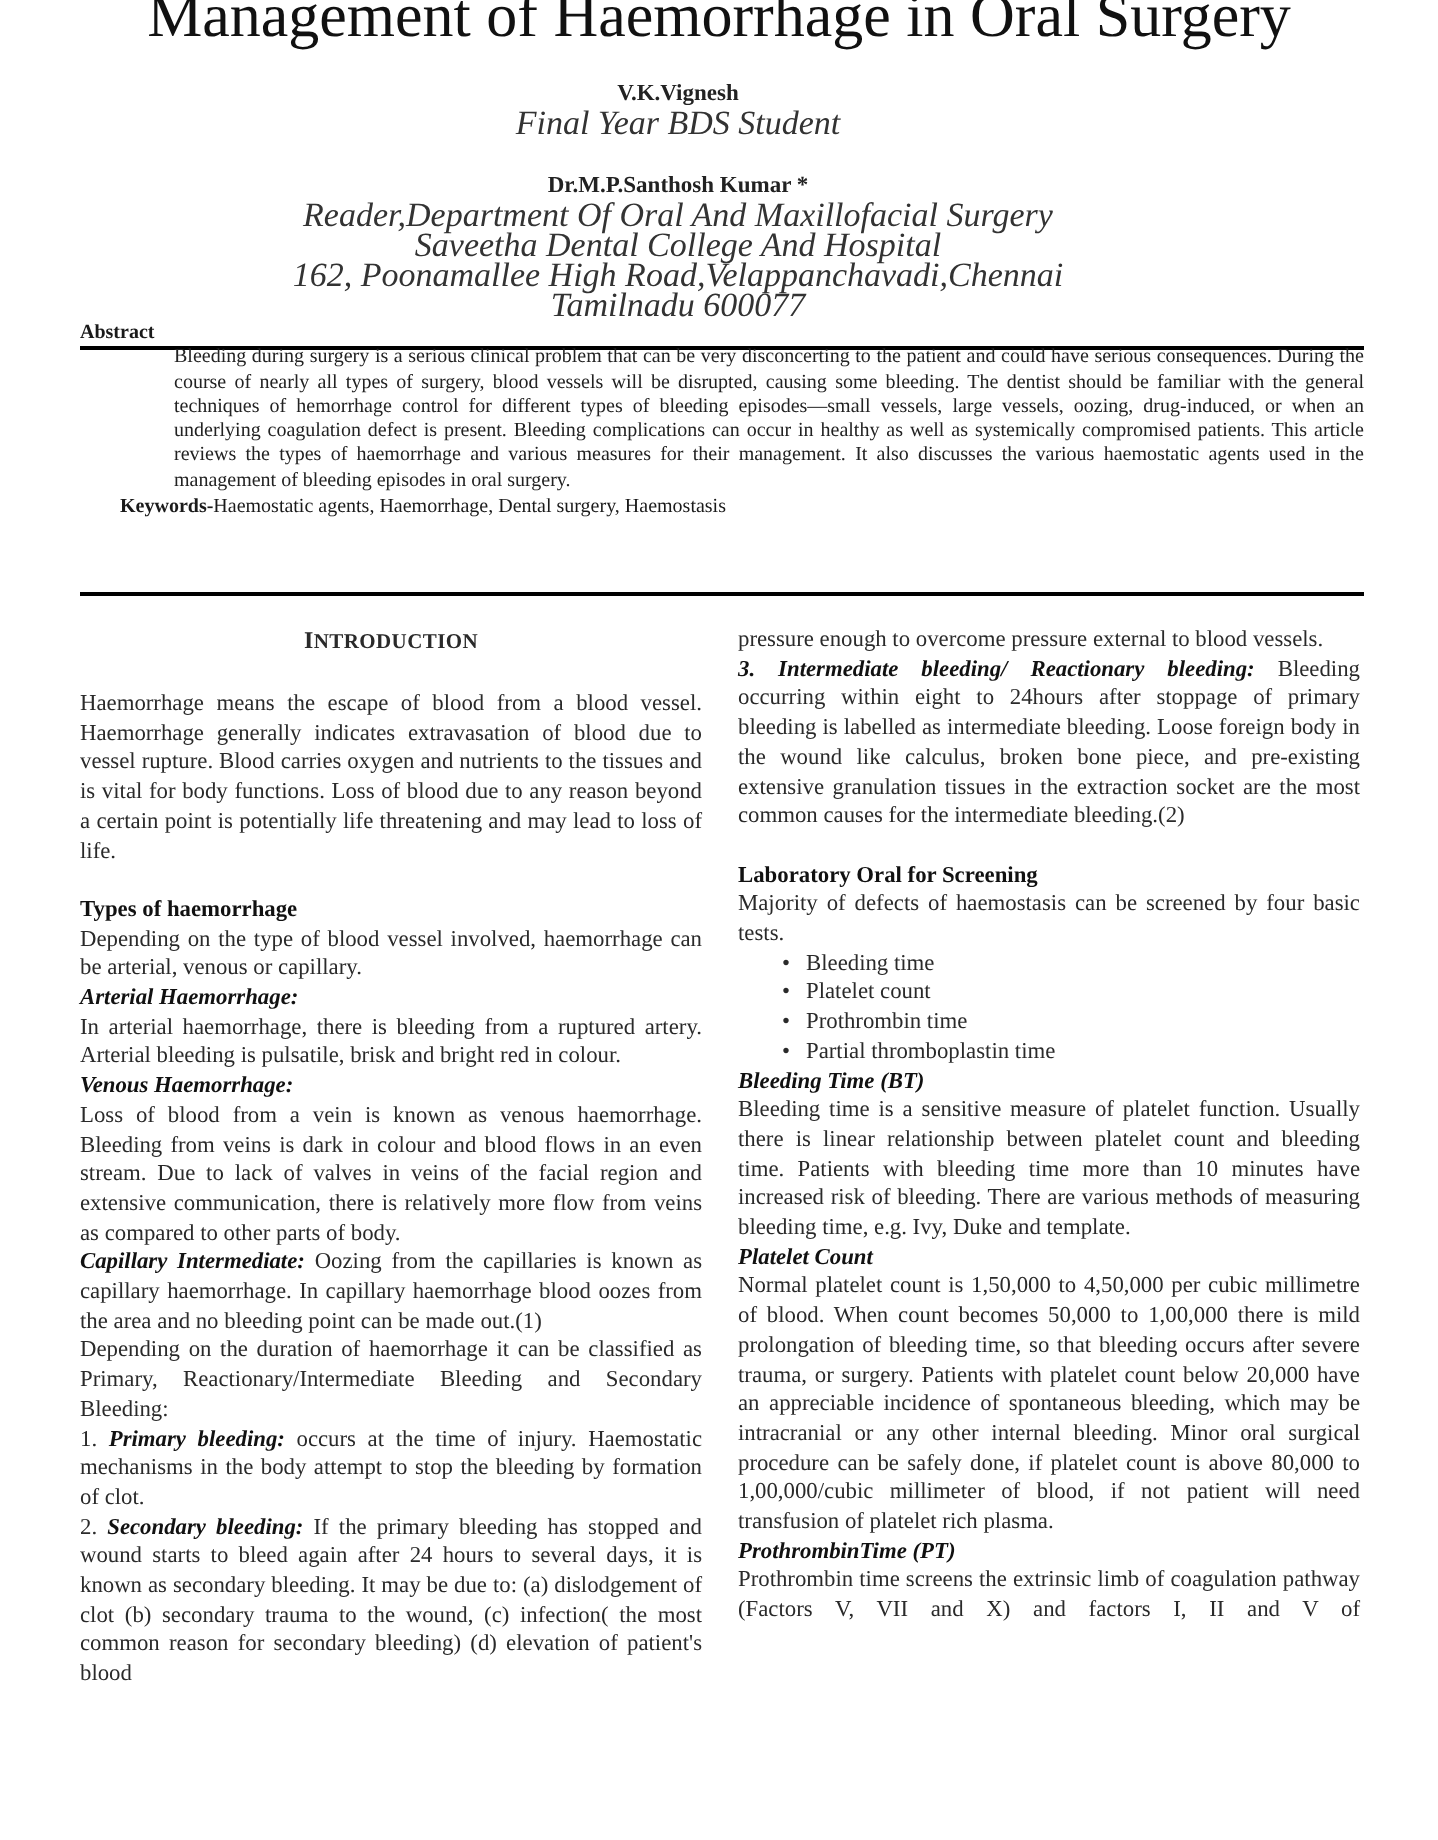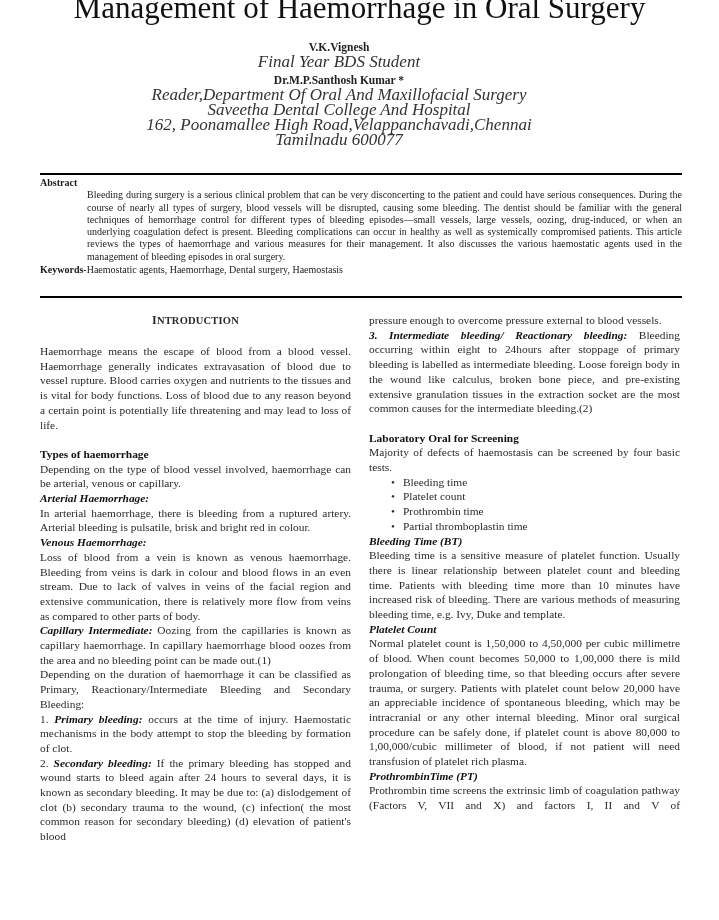--- a/index.html
+++ b/index.html
@@ -9,26 +9,26 @@
     color: #1a1a1a;
   }
   .title {
     position: absolute; left: 0; top: -12px; width: 719px;
     text-align: center; font-size: 31px; line-height: 40px; color: #111;
     white-space: nowrap;
   }
   .authors { position: absolute; left: 0; top: 40px; width: 678px; text-align: center; }
   .author-name { font-weight: bold; font-size: 11.5px; line-height: 14px; color: #222; }
   .author-role { font-style: italic; font-size: 17px; line-height: 15px; color: #333; }
-  .author-block2 { margin-top: 4px; }
+  .author-block2 { margin-top: 17px; }
   .rule-thick { position: absolute; left: 40px; width: 642px; height: 2px; background: #000; }
-  .abstract { position: absolute; left: 40px; top: 177px; width: 642px; font-size: 10px; line-height: 12.3px; }
+  .abstract { position: absolute; left: 40px; top: 161px; width: 642px; font-size: 10px; line-height: 12.3px; }
   .abstract-label { font-weight: bold; }
   .abstract-body { margin-left: 47px; text-align: justify; color: #222; }
-  .keywords { margin-top: 1px; }
+  .keywords { margin-top: 1px; margin-left: 20px; }
   .keywords b { font-weight: bold; }
   .col { position: absolute; top: 313px; width: 311px; font-size: 11.4px; line-height: 14.7px; text-align: justify; color: #2a2a2a; }
   .col-left { left: 40px; }
   .col-right { left: 369px; top: 313px; }
   .col p { margin: 0; }
   .sec-head { text-align: center; font-size: 10.5px; font-weight: bold; letter-spacing: 0.2px; margin-bottom: 16px; line-height: 14px; }
   .sec-head .big { font-size: 12px; }
   .subhead { font-weight: bold; color: #111; }
   .ital-head { font-weight: bold; font-style: italic; color: #111; }
   .gap { height: 14.7px; }

